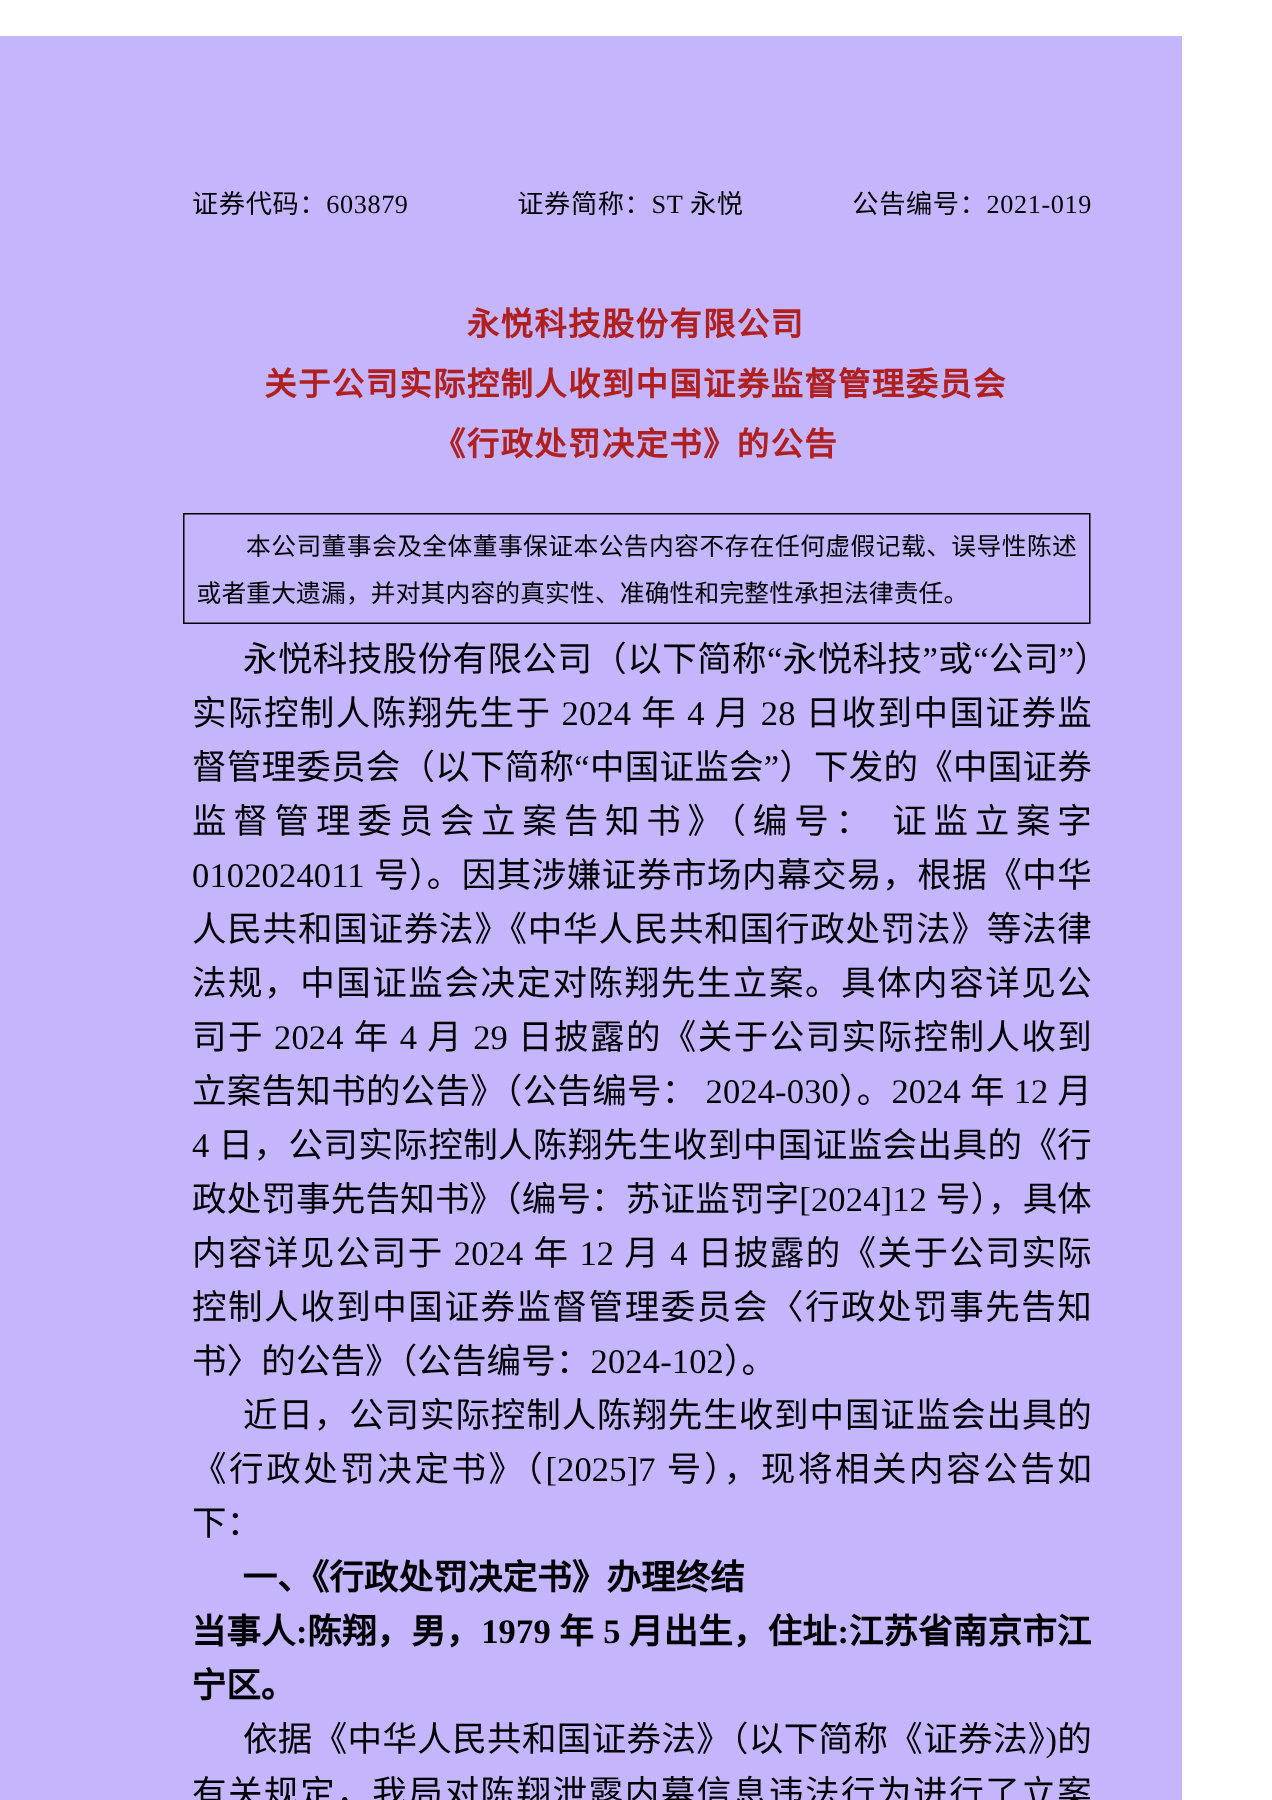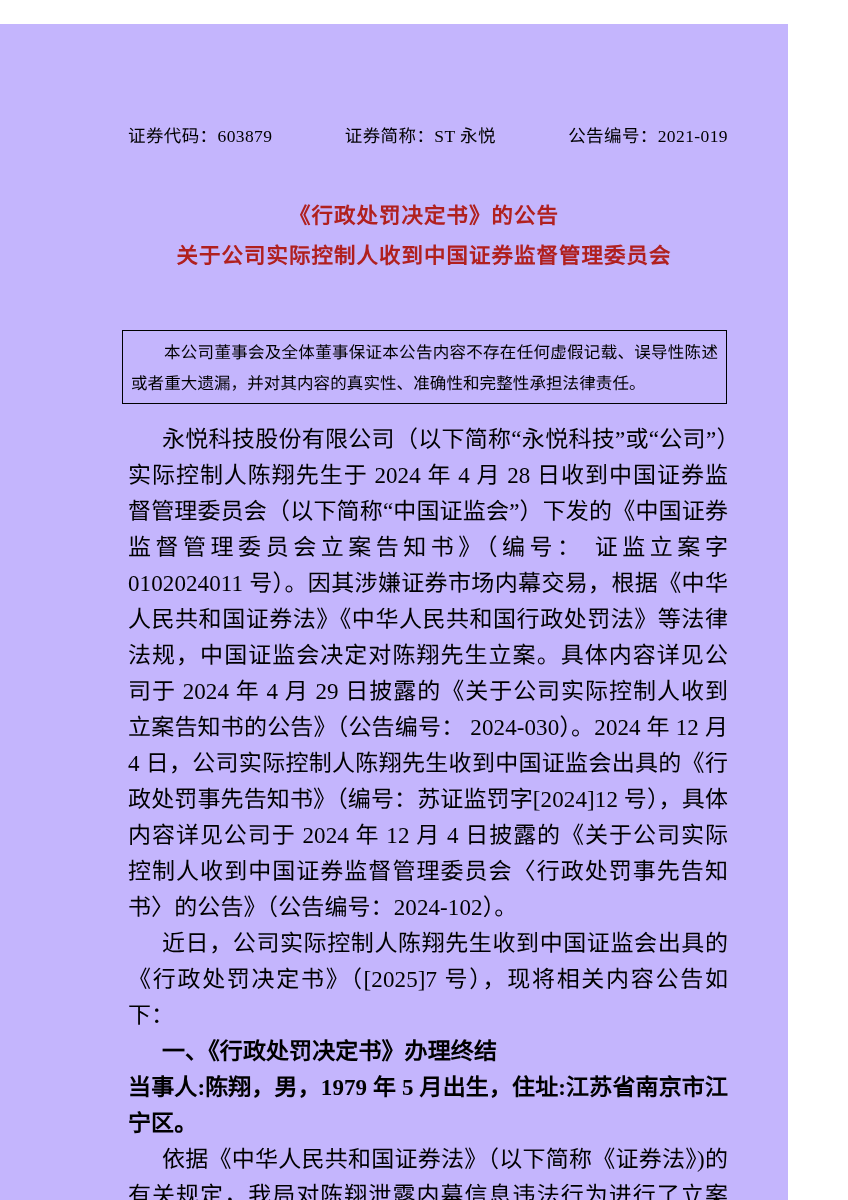--- a/index.html
+++ b/index.html
@@ -60,21 +60,21 @@
     white-space: nowrap;
   }
   .title-line.l2 {
     font-size: 21.5px;
   }
 
   
   .disclaimer-box {
     position: absolute;
     left: 122px;
-    top: 306px;
+    top: 318px;
     width: 605px;
     height: 74px;
     box-sizing: border-box;
     border: 1px solid #000000;
     padding: 6px 8px 4px 8px;
   }
   .disclaimer-text {
     font-size: 16.5px;
     line-height: 31px;
     text-align: justify;
@@ -118,22 +118,23 @@
 
 <div class="page">
 
   <div class="doc-header">
     <span class="hcell"><span>证券代码：</span><span>603879</span></span>
     <span class="hcell"><span>证券简称：</span><span>ST 永悦</span></span>
     <span class="hcell"><span>公告编号：</span><span>2021-019</span></span>
   </div>
 
   <div class="title-block">
+    <div class="title-line l1" style="color: rgb(176, 32, 31);">永悦科技股份有限公司</div>
+    <div class="title-line l2" style="color: rgb(176, 32, 31);">关于公司实际控制人收到中国证券监督管理委员会</div>
     <div class="title-line l3" style="color: rgb(176, 32, 31);">《行政处罚决定书》的公告</div>
-    <div class="title-line l2" style="color: rgb(176, 32, 31);">关于公司实际控制人收到中国证券监督管理委员会</div>
   </div>
 
   <div class="disclaimer-box">
     <div class="disclaimer-text">本公司董事会及全体董事保证本公告内容不存在任何虚假记载、误导性陈述或者重大遗漏，并对其内容的真实性、准确性和完整性承担法律责任。</div>
   </div>
 
   <div class="body-block">
     <p class="para indent">永悦科技股份有限公司（以下简称“永悦科技”或“公司”）实际控制人陈翔先生于 2024 年 4 月 28 日收到中国证券监督管理委员会（以下简称“中国证监会”）下发的《中国证券监督管理委员会立案告知书》（编号： 证监立案字 0102024011 号）。因其涉嫌证券市场内幕交易，根据《中华人民共和国证券法》《中华人民共和国行政处罚法》等法律法规，中国证监会决定对陈翔先生立案。具体内容详见公司于 2024 年 4 月 29 日披露的《关于公司实际控制人收到立案告知书的公告》（公告编号： 2024-030）。2024 年 12 月 4 日，公司实际控制人陈翔先生收到中国证监会出具的《行政处罚事先告知书》（编号：苏证监罚字[2024]12 号），具体内容详见公司于 2024 年 12 月 4 日披露的《关于公司实际控制人收到中国证券监督管理委员会〈行政处罚事先告知书〉的公告》（公告编号：2024-102）。</p>
     <p class="para indent">近日，公司实际控制人陈翔先生收到中国证监会出具的《行政处罚决定书》（[2025]7 号），现将相关内容公告如下：</p>
     <p class="para heading">一、《行政处罚决定书》办理终结</p>

